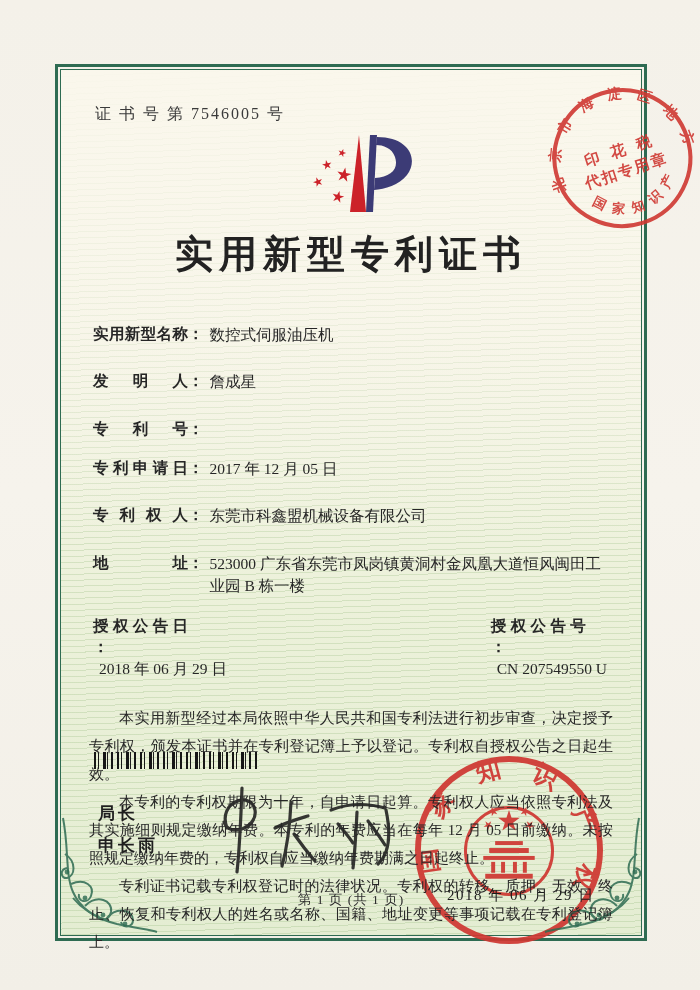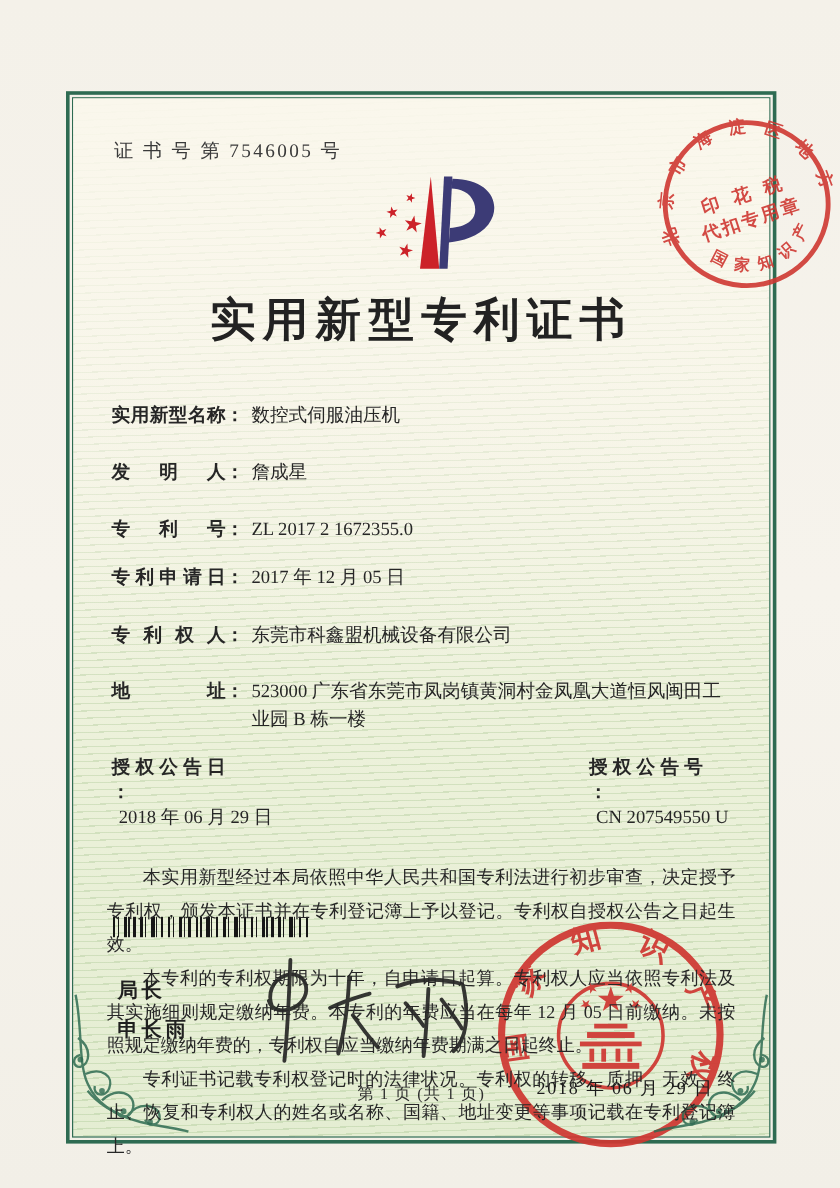--- a/index.html
+++ b/index.html
@@ -3,21 +3,21 @@
 <meta charset="utf-8">
 <style>
   html,body{margin:0;padding:0;}
   body{
     width:700px;height:990px;position:relative;overflow:hidden;
     background:linear-gradient(180deg,#f4f1e9 0%,#f6f3ec 50%,#f2efe7 100%);
     font-family:"Liberation Serif","DejaVu Serif",serif;
     color:#2d2d2d;
   }
   .frame{
-    position:absolute;left:55px;top:76px;width:592px;height:877px;
+    position:absolute;left:55px;top:64px;width:592px;height:877px;
     border:3px solid #2e6b52;box-sizing:border-box;
   }
   .frame-inner{
     position:absolute;inset:2px;border:1px solid #2e6b52;
     background:
       repeating-linear-gradient(178deg, rgba(121,168,96,0.22) 0 1px, rgba(0,0,0,0) 1px 6px),
       linear-gradient(180deg,#faf7ec 0%,#f5f4e6 30%,#ecf1da 62%,#e4edd2 100%);
   }
   .frame-inner::before{
     content:"";position:absolute;inset:0;z-index:0;
@@ -102,21 +102,20 @@
           <span class="fvalue">数控式伺服油压机</span>
         </div>
         <div class="frow">
           <span class="flabel">发明人</span>
             <span class="fcolon">：</span>
           <span class="fvalue">詹成星</span>
         </div>
         <div class="frow tight">
           <span class="flabel">专利号</span>
             <span class="fcolon">：</span>
-          <span class="fvalue">ZL 2017 2 1672355.0</span>
         </div>
         <div class="frow">
           <span class="flabel">专利申请日</span>
             <span class="fcolon">：</span>
           <span class="fvalue">2017 年 12 月 05 日</span>
         </div>
         <div class="frow">
           <span class="flabel">专利权人</span>
             <span class="fcolon">：</span>
           <span class="fvalue">东莞市科鑫盟机械设备有限公司</span>

